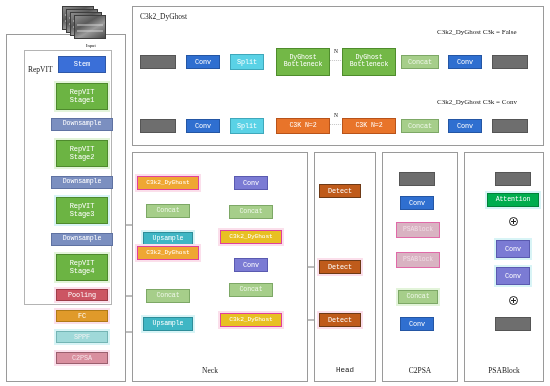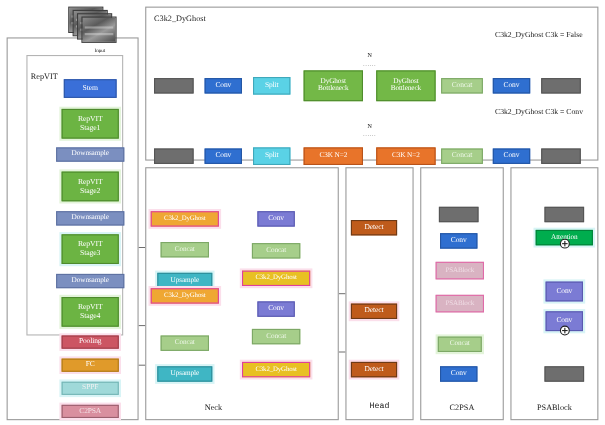--- a/index.html
+++ b/index.html
@@ -4,26 +4,26 @@
 <style>
   html,body{margin:0;padding:0;background:#ffffff;}
   body{width:550px;height:386px;font-family:"Liberation Serif",serif;
        -webkit-font-smoothing:antialiased;}
   #root{position:relative;width:550px;height:386px;overflow:hidden;background:#fff;}
 
   .panel{position:absolute;border:1px solid #9a9a9a;background:#fff;box-sizing:border-box;}
   .panel-label{position:absolute;text-align:center;font-size:7.5px;color:#1a1a1a;
                font-family:"Liberation Serif",serif;white-space:nowrap;}
   .sect-title{position:absolute;font-size:7.5px;color:#1a1a1a;white-space:nowrap;}
-  .side-note{position:absolute;font-size:7px;color:#1a1a1a;white-space:nowrap;margin-left:13px;}
+  .side-note{position:absolute;font-size:7px;color:#1a1a1a;white-space:nowrap;}
 
   .node{position:absolute;box-sizing:border-box;display:flex;align-items:center;
         justify-content:center;text-align:center;color:#fff;
-        font-family:Liberation Serif, serif;line-height:1.02;
-        letter-spacing:-0.1px;overflow:hidden;margin-top:16px;}
+        font-family:Liberation Mono, monospace;line-height:1.02;
+        letter-spacing:-0.1px;overflow:hidden;}
 
   
   .c-stem      {background:#3a6fd8;border:1px solid #2f58a8;}
   .c-repvit    {background:#6cb443;border:1px solid #4e8a2d;}
   .c-down      {background:#7b8fc0;border:1px solid #5f72a2;}
   .c-pool      {background:#cc5563;border:1px solid #9e3d49;}
   .c-fc        {background:#e09a2a;border:1px solid #b07a18;}
   .c-sppf      {background:#9fd9d9;border:1px solid #74b5b5;color:#f2f2f2;}
   .c-c2psa     {background:#d98f9f;border:1px solid #9b5f6e;color:#f5e3e8;}
   .c-conv      {background:#2f6fd0;border:1px solid #2456a4;}
@@ -168,21 +168,21 @@
 
   <div class="panel" style="left:6px;top:34px;width:120px;height:348px;"></div>
 
   <div class="panel" style="left:24px;top:50px;width:88px;height:255px;border:1px solid #b4b4b4;"></div>
   <div class="sect-title" style="left:28px;top:65px;">RepVIT</div>
 
   <div class="panel" style="left:132px;top:6px;width:412px;height:140px;"></div>
   <div class="sect-title" style="left:140px;top:12px;">C3k2_DyGhost</div>
 
   <div class="panel" style="left:132px;top:152px;width:176px;height:230px;"></div>
-  <div class="panel-label" style="left:124px;top:366px;width:140px;">Neck</div>
+  <div class="panel-label" style="left:140px;top:366px;width:140px;">Neck</div>
 
   <div class="panel" style="left:314px;top:152px;width:62px;height:230px;"></div>
   <div class="panel-label" style="left:314px;top:366px;width:62px;font-family:Liberation Mono, monospace;">Head</div>
 
   <div class="panel" style="left:382px;top:152px;width:76px;height:230px;"></div>
   <div class="panel-label" style="left:382px;top:366px;width:76px;">C2PSA</div>
 
   <div class="panel" style="left:464px;top:152px;width:80px;height:230px;"></div>
   <div class="panel-label" style="left:464px;top:366px;width:80px;">PSABlock</div>
 

